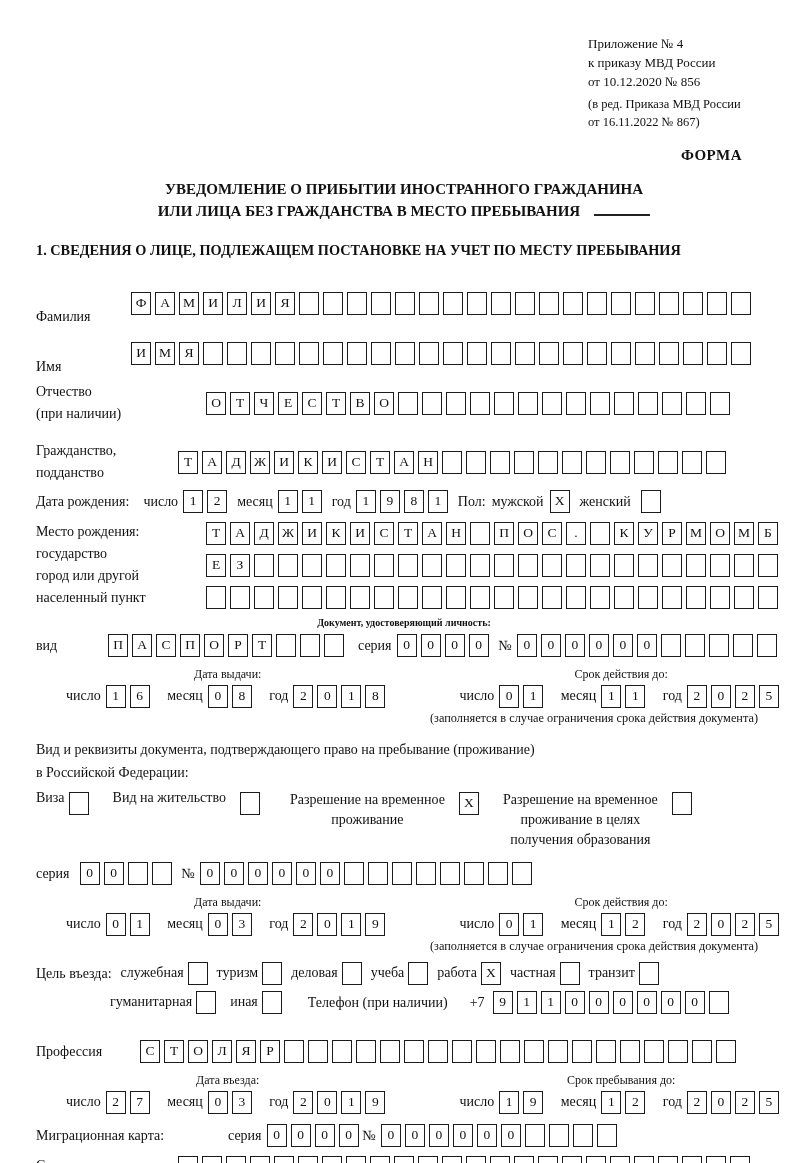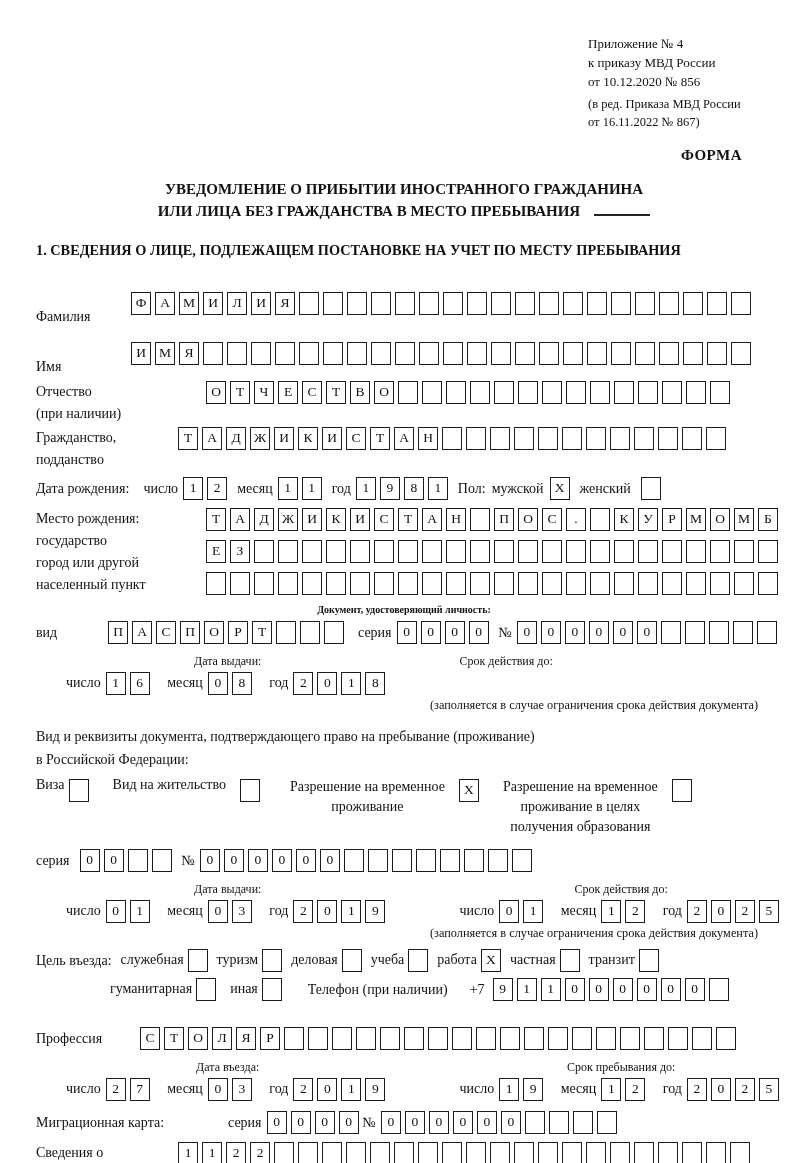--- a/index.html
+++ b/index.html
@@ -9,21 +9,21 @@
     font-family:"Liberation Serif","DejaVu Serif",serif;
     color:#111;font-size:14px;position:relative;background:#fff;
   }
   .top-header{margin-left:552px;font-size:13px;line-height:19px;}
   .top-header-sub{margin-left:552px;font-size:12.5px;line-height:18px;margin-top:4px;}
   .forma{font-weight:bold;font-size:15px;text-align:right;padding-right:30px;margin-top:16px;letter-spacing:.5px;}
   .title{font-weight:bold;font-size:15px;text-align:center;line-height:22px;margin-top:14px;}
   .blank-line{display:inline-block;width:56px;border-bottom:2px solid #222;height:12px;margin-left:14px;}
   .sec-heading{font-weight:bold;font-size:14.3px;margin-top:20px;white-space:nowrap;}
   .frow{display:flex;align-items:center;margin-top:6px;white-space:nowrap;}
-  .frow-top{align-items:flex-start;}
+  .frow-top{align-items:center;}
   .lbl{flex:none;}
   .lbl-stack{flex:none;line-height:22px;}
   .lbl-stack div{line-height:22px;}
   .w95{width:95px;margin-top:28px;}  .w104{width:104px;}  .w142{width:142px;}  .w170{width:170px;}  .w72{width:72px;}  .w182{width:182px;}
   .cells{white-space:nowrap;}
   .cell{
     display:inline-block;box-sizing:border-box;width:20px;height:23px;
     border:1.6px solid #1c1c1c;margin-right:4px;text-align:center;
     font-size:13.5px;line-height:20px;vertical-align:middle;background:#fff;
   }
@@ -80,21 +80,21 @@
   </div>
 
   <div class="frow frow-top">
     <span class="lbl-stack w170">
       <div>Отчество</div>
       <div>(при наличии)</div>
     </span>
     <span class="cells"><span class="cell">О</span><span class="cell">Т</span><span class="cell">Ч</span><span class="cell">Е</span><span class="cell">С</span><span class="cell">Т</span><span class="cell">В</span><span class="cell">О</span><span class="cell"></span><span class="cell"></span><span class="cell"></span><span class="cell"></span><span class="cell"></span><span class="cell"></span><span class="cell"></span><span class="cell"></span><span class="cell"></span><span class="cell"></span><span class="cell"></span><span class="cell"></span><span class="cell"></span><span class="cell"></span></span>
   </div>
 
-  <div class="frow frow-top" style="margin-top:2px">
+  <div class="frow frow-top" style="margin-top:15px">
     <span class="lbl-stack w142">
       <div>Гражданство,</div>
       <div>подданство</div>
     </span>
     <span class="cells"><span class="cell">Т</span><span class="cell">А</span><span class="cell">Д</span><span class="cell">Ж</span><span class="cell">И</span><span class="cell">К</span><span class="cell">И</span><span class="cell">С</span><span class="cell">Т</span><span class="cell">А</span><span class="cell">Н</span><span class="cell"></span><span class="cell"></span><span class="cell"></span><span class="cell"></span><span class="cell"></span><span class="cell"></span><span class="cell"></span><span class="cell"></span><span class="cell"></span><span class="cell"></span><span class="cell"></span><span class="cell"></span></span>
   </div>
 
   <div class="frow" style="">
     <span class="lbl">Дата рождения:</span>
     <span class="dlab ml14">число</span>
@@ -138,20 +138,25 @@
     <div class="dgroup ml30">
       <div class="dhead">Дата выдачи:</div>
       <div class="dfields">
         <span class="dlab">число</span><span class="cells"><span class="cell">1</span><span class="cell">6</span></span>
         <span class="dlab2">месяц</span><span class="cells"><span class="cell">0</span><span class="cell">8</span></span>
         <span class="dlab2">год</span><span class="cells"><span class="cell">2</span><span class="cell">0</span><span class="cell">1</span><span class="cell">8</span></span>
       </div>
     </div>
     <div class="dgroup ml70">
       <div class="dhead">Срок действия до:</div>
+      <div class="dfields">
+        <span class="dlab">число</span><span class="cells"><span class="cell">0</span><span class="cell">1</span></span>
+        <span class="dlab2">месяц</span><span class="cells"><span class="cell">1</span><span class="cell">1</span></span>
+        <span class="dlab2">год</span><span class="cells"><span class="cell">2</span><span class="cell">0</span><span class="cell">2</span><span class="cell">5</span></span>
+      </div>
     </div>
   </div>
   <div class="note-right">(заполняется в случае ограничения срока действия документа)</div>
 
   <div class="plain">
     <div>Вид и реквизиты документа, подтверждающего право на пребывание (проживание)</div>
     <div>в Российской Федерации:</div>
   </div>
 
   <div class="opts-row">

